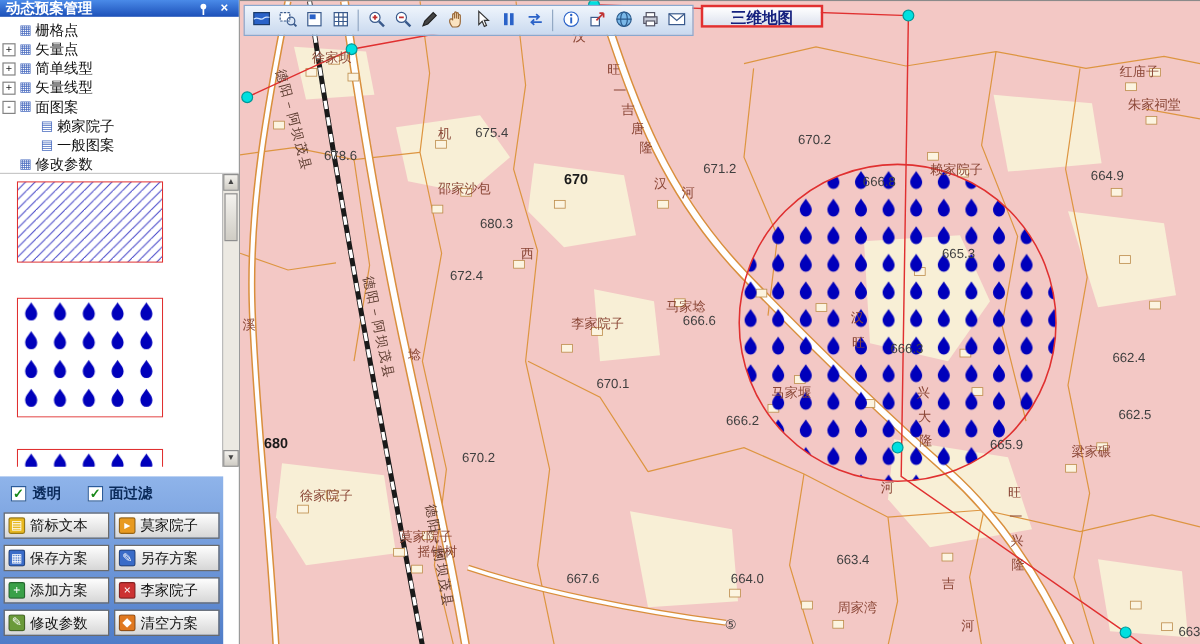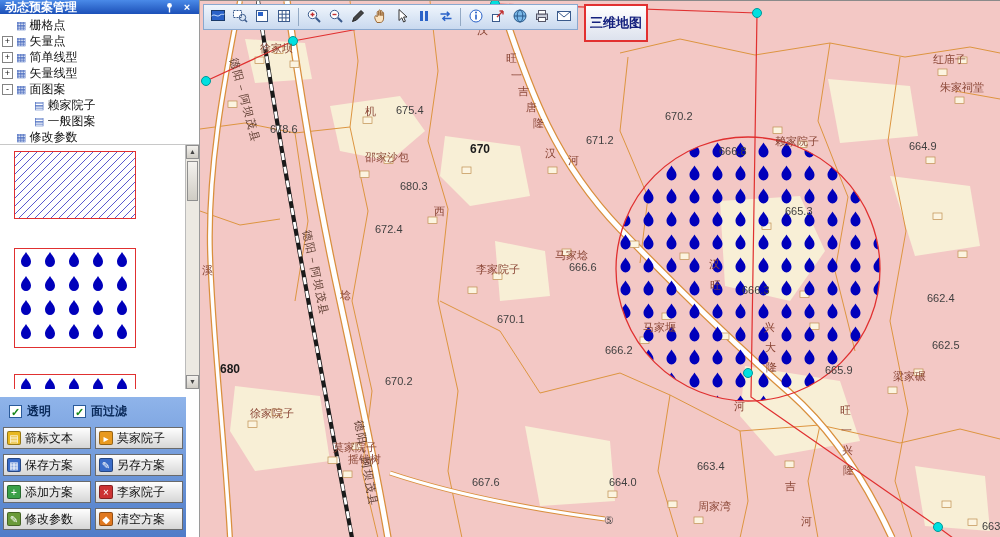--- a/index.html
+++ b/index.html
@@ -39,21 +39,21 @@
   .mapwrap{position:absolute;left:200px;top:0;width:800px;height:537px;background:#f3c8c5;border-top:1px solid #8a8a8a;box-sizing:border-box;}
   #map{position:absolute;left:0;top:0;}
   #map text{font-size:11px;fill:#3f3f3f;pointer-events:none;}
   #map text.n{fill:#8a4636;}
   #map text.b{font-weight:bold;fill:#1a1a1a;font-size:12px;}
   #map text.rw{fill:#5a3a2e;letter-spacing:1.5px;font-size:11px;}
   .topbar{position:absolute;left:3px;top:3px;display:flex;align-items:flex-start;gap:6px;}
   .toolbar{display:flex;align-items:center;gap:1px;background:linear-gradient(to bottom,#eff5fc,#c9d9ef);border:1px solid #89a8cf;padding:1px 3px;height:26px;box-sizing:border-box;}
   .tbtn{width:21px;height:21px;display:flex;align-items:center;justify-content:center;border:1px solid transparent;background:transparent;padding:0;cursor:pointer;}
   .tsep{width:1px;height:18px;background:#93a9c4;margin:0 3px;}
-  .map3d{height:38px;border:2px solid #e23030;background:linear-gradient(to bottom,#ffffff,#dde2ee);color:#15217e;font-weight:bold;font-size:13px;padding:0 4px;cursor:pointer;font-family:inherit;}
+  .map3d{height:19px;border:2px solid #e23030;background:linear-gradient(to bottom,#ffffff,#dde2ee);color:#15217e;font-weight:bold;font-size:13px;padding:0 23px;cursor:pointer;font-family:inherit;}
 </style>
 </head>
 <body>
 
 <div class="app">
 
   <aside class="sidebar">
     <div class="titlebar">
       <span>动态预案管理</span>
       <span class="sp"></span>

